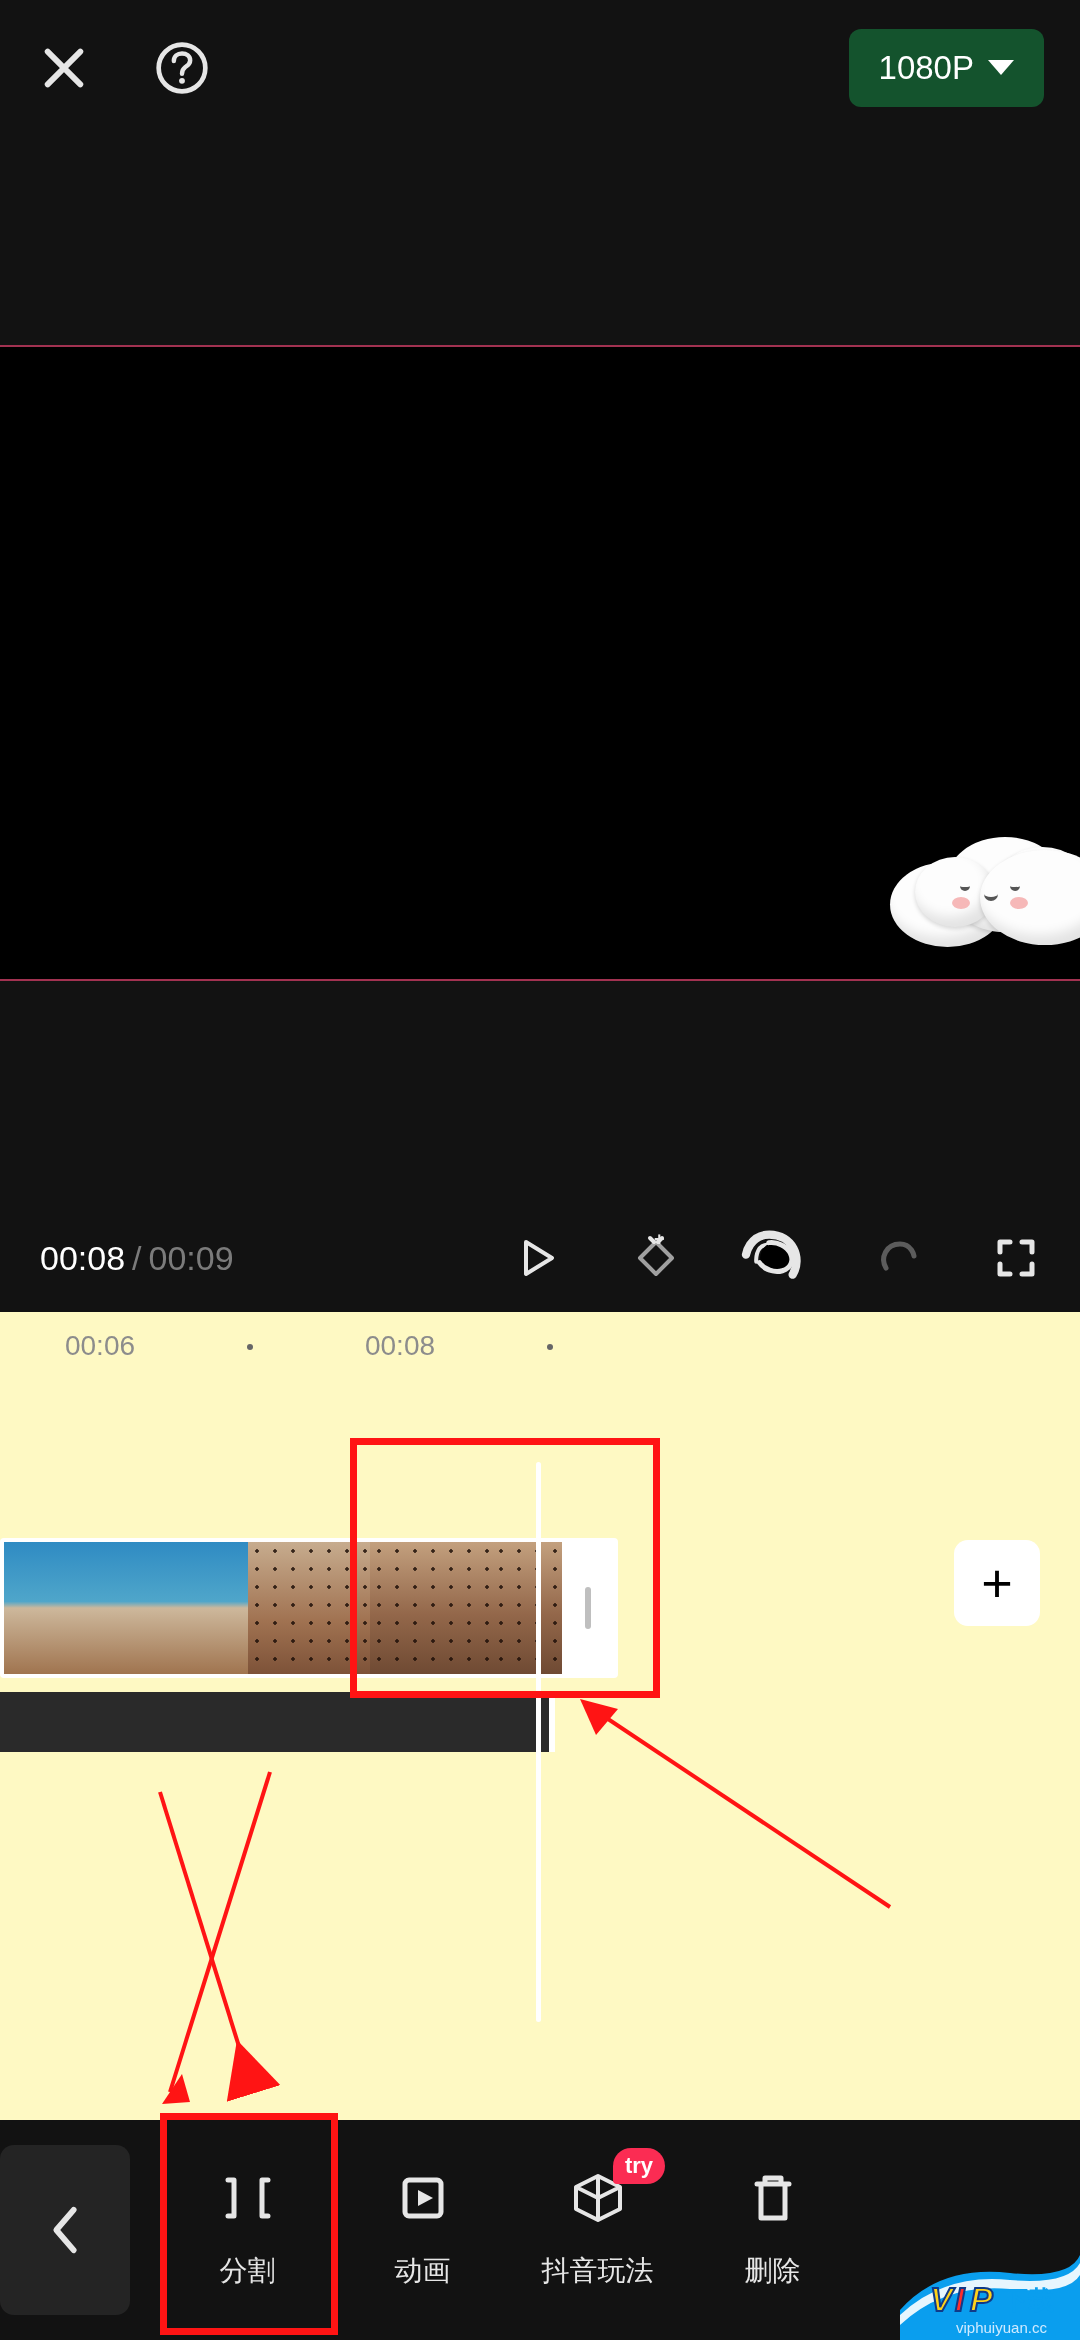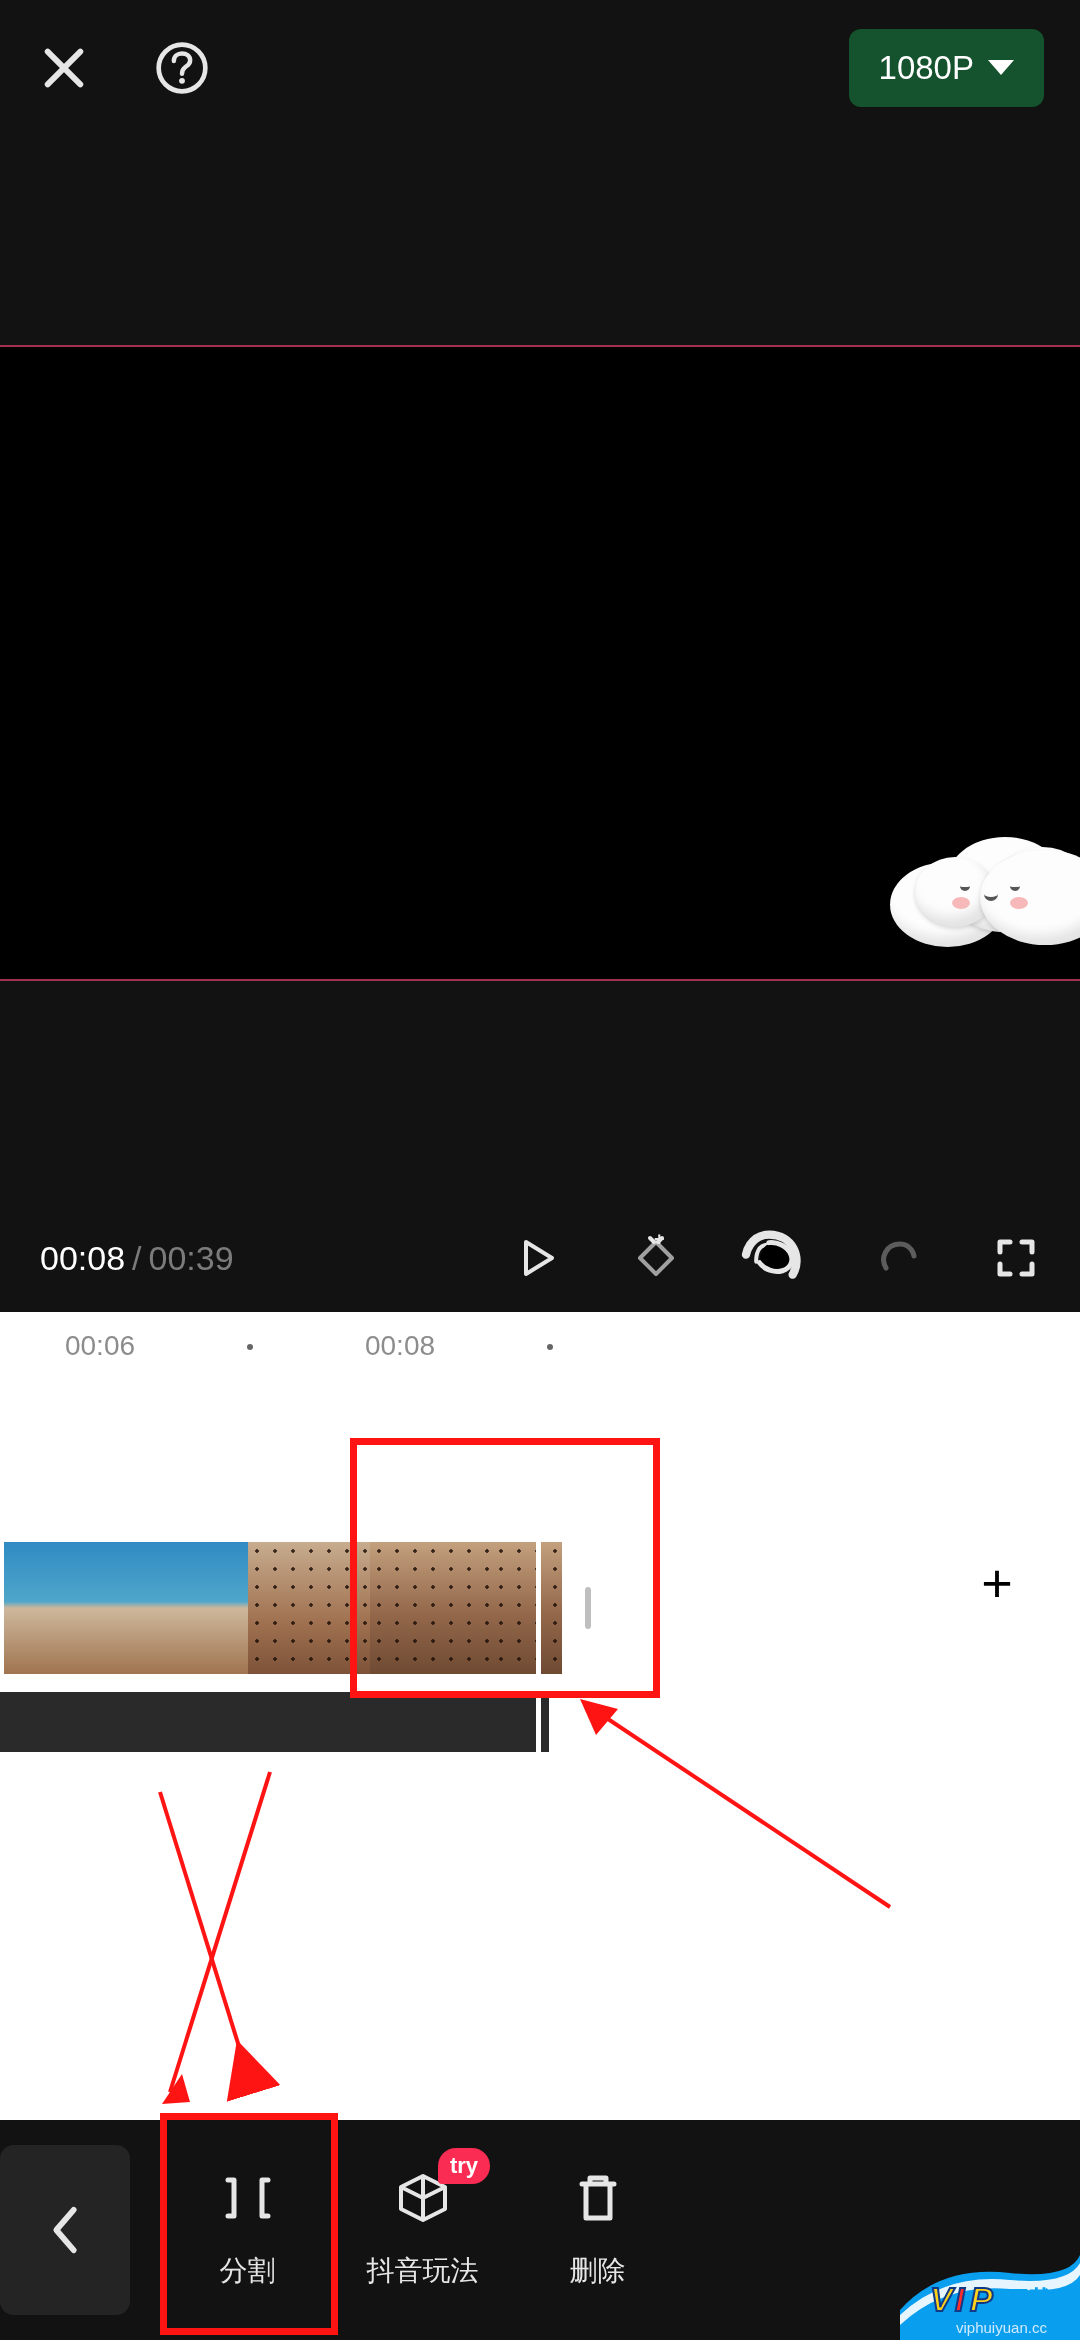--- a/index.html
+++ b/index.html
@@ -43,21 +43,21 @@
   .play-row { position: absolute; top: 1218px; left: 0; right: 0; height: 80px; display: flex; align-items: center; padding: 0 40px; }
   .time { font-size: 34px; color: #ffffff; font-weight: 500; }
   .time .total { color: #7b7b7b; }
   .time .sep { color: #7b7b7b; margin: 0 7px; }
   .play-right { margin-left: auto; display: flex; align-items: center; gap: 72px; }
   .ctrl-icon { width: 48px; height: 48px; display: flex; align-items: center; justify-content: center; cursor: pointer; }
   .ctrl-icon svg { width: 100%; height: 100%; }
   .disabled svg { opacity: .35; }
 
   
-  .timeline { position: absolute; top: 1312px; left: 0; right: 0; bottom: 220px; background: #ffffff; overflow: hidden; }
+  .timeline { position: absolute; top: 1312px; left: 0; right: 0; bottom: 220px; background: #fef9c3; overflow: hidden; }
   .ruler { position: absolute; top: 18px; left: 0; right: 0; height: 40px; color: #8c8c8c; font-size: 28px; }
   .ruler .tick { position: absolute; top: 0; transform: translateX(-50%); }
   .ruler .dot { position: absolute; top: 14px; width: 6px; height: 6px; border-radius: 50%; background: #666; transform: translateX(-50%); }
 
   .clip-track { position: absolute; top: 226px; left: 0; right: 0; height: 140px; }
   .clip { position: absolute; top: 0; height: 140px; border: 4px solid #fff; border-radius: 4px; overflow: hidden; display: flex; }
   .clip .thumb { flex: 1; }
   .clip .th-sky    { background: linear-gradient(to bottom, #2f8bc3 0%, #4fa6ca 45%, #cdb89c 50%, #a0744f 100%); }
   .clip .th-field1 { background: linear-gradient(to bottom, #c7ac8e 0%, #a07251 60%, #7d5238 100%); position: relative; }
   .clip .th-field2 { background: linear-gradient(to bottom, #c3a07e 0%, #93674a 55%, #6f4a33 100%); position: relative; }
@@ -132,21 +132,21 @@
         <div class="eye r"></div>
       <div class="cheek l"></div>
         <div class="cheek r"></div>
       <div class="mouth"></div>
     </div>
   </div>
 </div>
 
 <div class="play-row">
   <div class="time">
-    <span>00:08</span><span class="sep">/</span><span class="total">00:39</span>
+    <span>00:08</span><span class="sep">/</span><span class="total">00:09</span>
   </div>
   <div class="play-right">
     <div class="ctrl-icon">
       <svg viewBox="0 0 48 48">
         <path d="M14 8 L40 24 L14 40 Z" fill="none" stroke="#e6e6e6" stroke-width="4" stroke-linejoin="round"></path>
       </svg>
     </div>
     <div class="ctrl-icon">
       <svg viewBox="0 0 48 48">
         <path d="M24 8 L40 24 L24 40 L8 24 Z" fill="none" stroke="#a0a0a0" stroke-width="4" stroke-linejoin="round"></path>
@@ -240,20 +240,29 @@
     <div class="tool">
       <div class="ticon">
         <svg viewBox="0 0 56 56">
             <path d="M14 10 L14 46 M42 10 L42 46 M14 10 L8 10 M14 46 L8 46 M42 10 L48 10 M42 46 L48 46" stroke="#e6e6e6" stroke-width="5" fill="none" stroke-linecap="round"></path>
           </svg>
       </div>
       <span>分割</span>
     </div>
 
 
+    <div class="tool">
+      <div class="ticon">
+        <svg viewBox="0 0 56 56">
+            <rect x="10" y="10" width="36" height="36" rx="4" stroke="#e6e6e6" stroke-width="5" fill="none"></rect>
+            <path d="M23 20 L38 28 L23 36 Z" fill="#e6e6e6"></path>
+          </svg>
+      </div>
+      <span>动画</span>
+    </div>
 
     <div class="tool">
       <div class="badge-try">try</div>
       <div class="ticon">
         <svg viewBox="0 0 56 56">
             <path d="M28 6 L50 17 L50 39 L28 50 L6 39 L6 17 Z M28 6 L28 28 M28 28 L50 17 M28 28 L6 17 M28 28 L28 50" stroke="#e6e6e6" stroke-width="4" fill="none" stroke-linejoin="round"></path>
           </svg>
       </div>
       <span>抖音玩法</span>
     </div>

